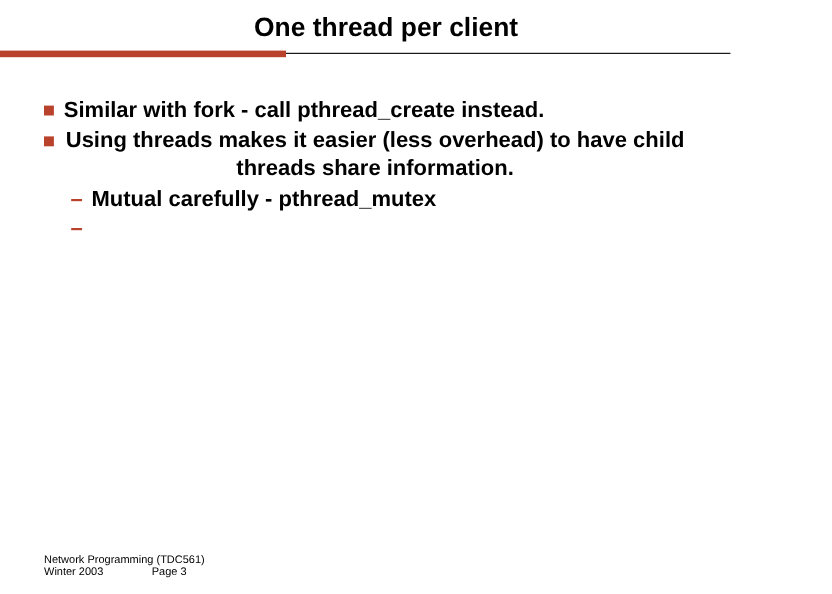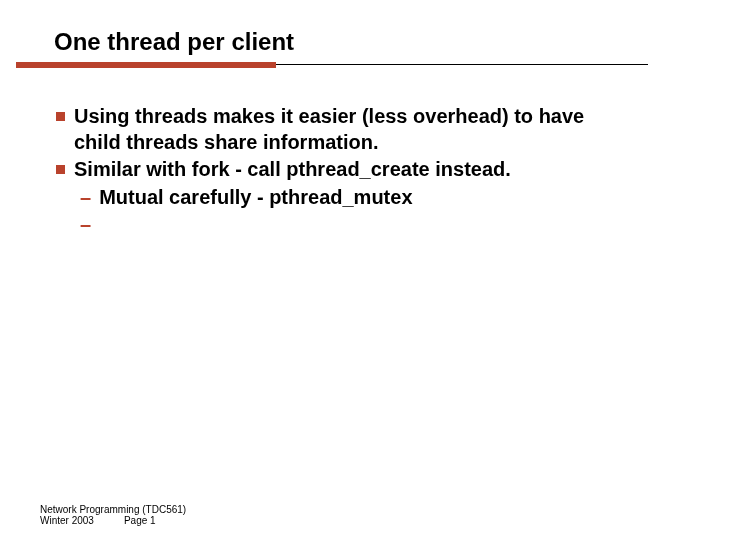--- a/index.html
+++ b/index.html
@@ -1,68 +1,68 @@
 <!DOCTYPE html>
 <html><head>
 <meta charset="utf-8">
 <style>
   * { box-sizing: border-box; margin: 0; padding: 0; }
   html, body { width: 756px; height: 540px; background: #ffffff; font-family: Arial, Helvetica, sans-serif; }
-  .slide { width: 664px; height: 540px; position: relative; padding: 16px; }
+  .slide { width: 664px; height: 540px; position: relative; padding: 0; text-align: center; }
   .title-wrap { padding: 12px 0 0 38px; }
   .title { font-size: 24px; font-weight: bold; color: #000; }
   .rule-outer { margin-top: 8px; }
   .rule-thin { border-bottom: 1px solid #000; width: 100%; }
   .rule-thick { height: 6px; background: #B9422C; width: 260px; margin-top: -3px; }
   .body { padding: 36px 40px 0 40px; }
   ul.lvl1 { list-style: none; }
   ul.lvl1 > li { display: flex; align-items: flex-start; font-size: 20px; font-weight: bold; color: #000; line-height: 1.28; margin-bottom: 2px; }
   .sq { display: inline-block; width: 9px; height: 9px; background: #B9422C; margin-top: 8px; margin-right: 9px; flex: 0 0 auto; }
   ul.lvl2 { list-style: none; padding-left: 24px; }
   ul.lvl2 > li { display: flex; align-items: flex-start; font-size: 20px; font-weight: bold; color: #000; line-height: 1.28; margin-bottom: 2px; }
   .dash { color: #B9422C; font-weight: bold; margin-right: 8px; flex: 0 0 auto; }
   .li-text { display: inline; }
   .footer { position: absolute; bottom: 14px; left: 0; right: 0; padding: 0 34px 0 40px; display: flex; justify-content: space-between; align-items: baseline; flex-direction: column; }
   .foot-left { font-size: 10px; color: #000; }
-  .foot-right { font-size: 10px; color: #000; display: flex; gap: 30px; }
+  .foot-right { font-size: 10px; color: #000; display: flex; gap: 44px; }
 </style>
 </head>
 <body>
 
 <div class="slide">
   <div class="title-wrap">
     <div class="title">One thread per client</div>
   </div>
   <div class="rule-outer">
     <div class="rule-thin"></div>
     <div class="rule-thick"></div>
   </div>
 
   <div class="body">
     <ul class="lvl1">
       <li>
         <span class="sq"></span>
-        <span class="li-text">Using threads makes it easier (less overhead) to have child threads share information.</span>
+        <span class="li-text">Similar with fork - call pthread_create instead.</span>
       </li>
       <li>
         <span class="sq"></span>
-        <span class="li-text">Similar with fork - call pthread_create instead.</span>
+        <span class="li-text">Using threads makes it easier (less overhead) to have child threads share information.</span>
       </li>
     </ul>
     <ul class="lvl2">
       <li>
         <span class="dash">–</span>
         <span class="li-text">Mutual carefully - pthread_mutex</span>
       </li>
       <li>
         <span class="dash">–</span>
       </li>
     </ul>
   </div>
 
   <div class="footer">
     <div class="foot-left">Network Programming (TDC561)</div>
     <div class="foot-right">
       <span>Winter 2003</span>
-      <span>Page 1</span>
+      <span>Page 3</span>
     </div>
   </div>
 </div>
 
 </body></html>

